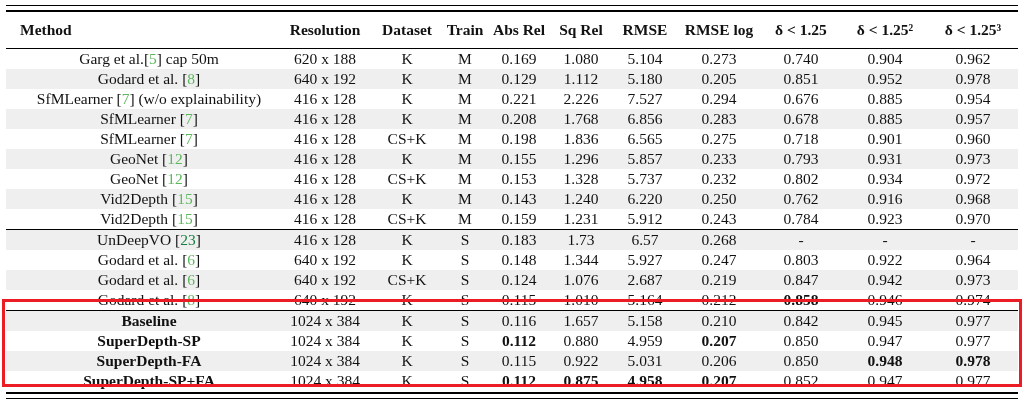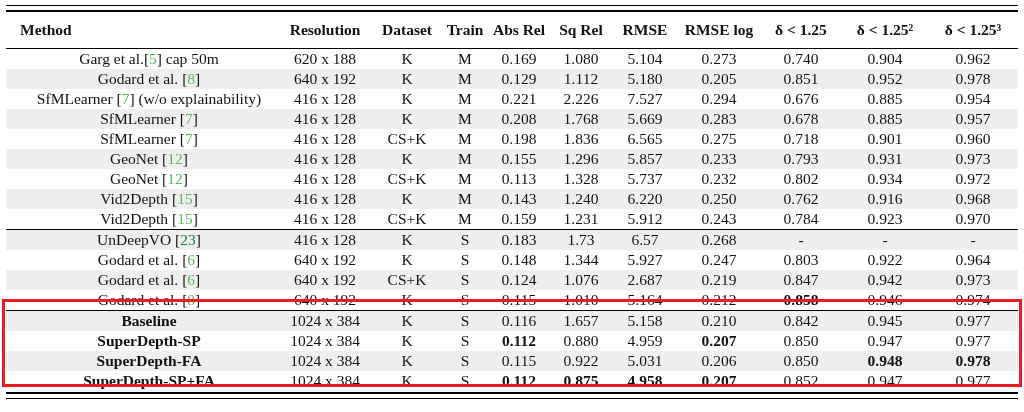--- a/index.html
+++ b/index.html
@@ -140,21 +140,21 @@
             <td>0.885</td>
             <td>0.954</td>
           </tr>
           <tr class="shade">
             <td class="method-cell"><span>SfMLearner </span><span>[</span><span style="color:#5cb85c;">7</span><span>]</span></td>
             <td>416 x 128</td>
             <td>K</td>
             <td>M</td>
             <td>0.208</td>
             <td>1.768</td>
-            <td>5.669</td>
+            <td>6.856</td>
             <td>0.283</td>
             <td>0.678</td>
             <td>0.885</td>
             <td>0.957</td>
           </tr>
           <tr>
             <td class="method-cell"><span>SfMLearner </span><span>[</span><span style="color:#5cb85c;">7</span><span>]</span></td>
             <td>416 x 128</td>
             <td>CS+K</td>
             <td>M</td>
@@ -177,21 +177,21 @@
             <td>0.233</td>
             <td>0.793</td>
             <td>0.931</td>
             <td>0.973</td>
           </tr>
           <tr>
             <td class="method-cell"><span>GeoNet </span><span>[</span><span style="color:#5cb85c;">12</span><span>]</span></td>
             <td>416 x 128</td>
             <td>CS+K</td>
             <td>M</td>
-            <td>0.113</td>
+            <td>0.153</td>
             <td>1.328</td>
             <td>5.737</td>
             <td>0.232</td>
             <td>0.802</td>
             <td>0.934</td>
             <td>0.972</td>
           </tr>
           <tr class="shade">
             <td class="method-cell"><span>Vid2Depth </span><span>[</span><span style="color:#5cb85c;">15</span><span>]</span></td>
             <td>416 x 128</td>

